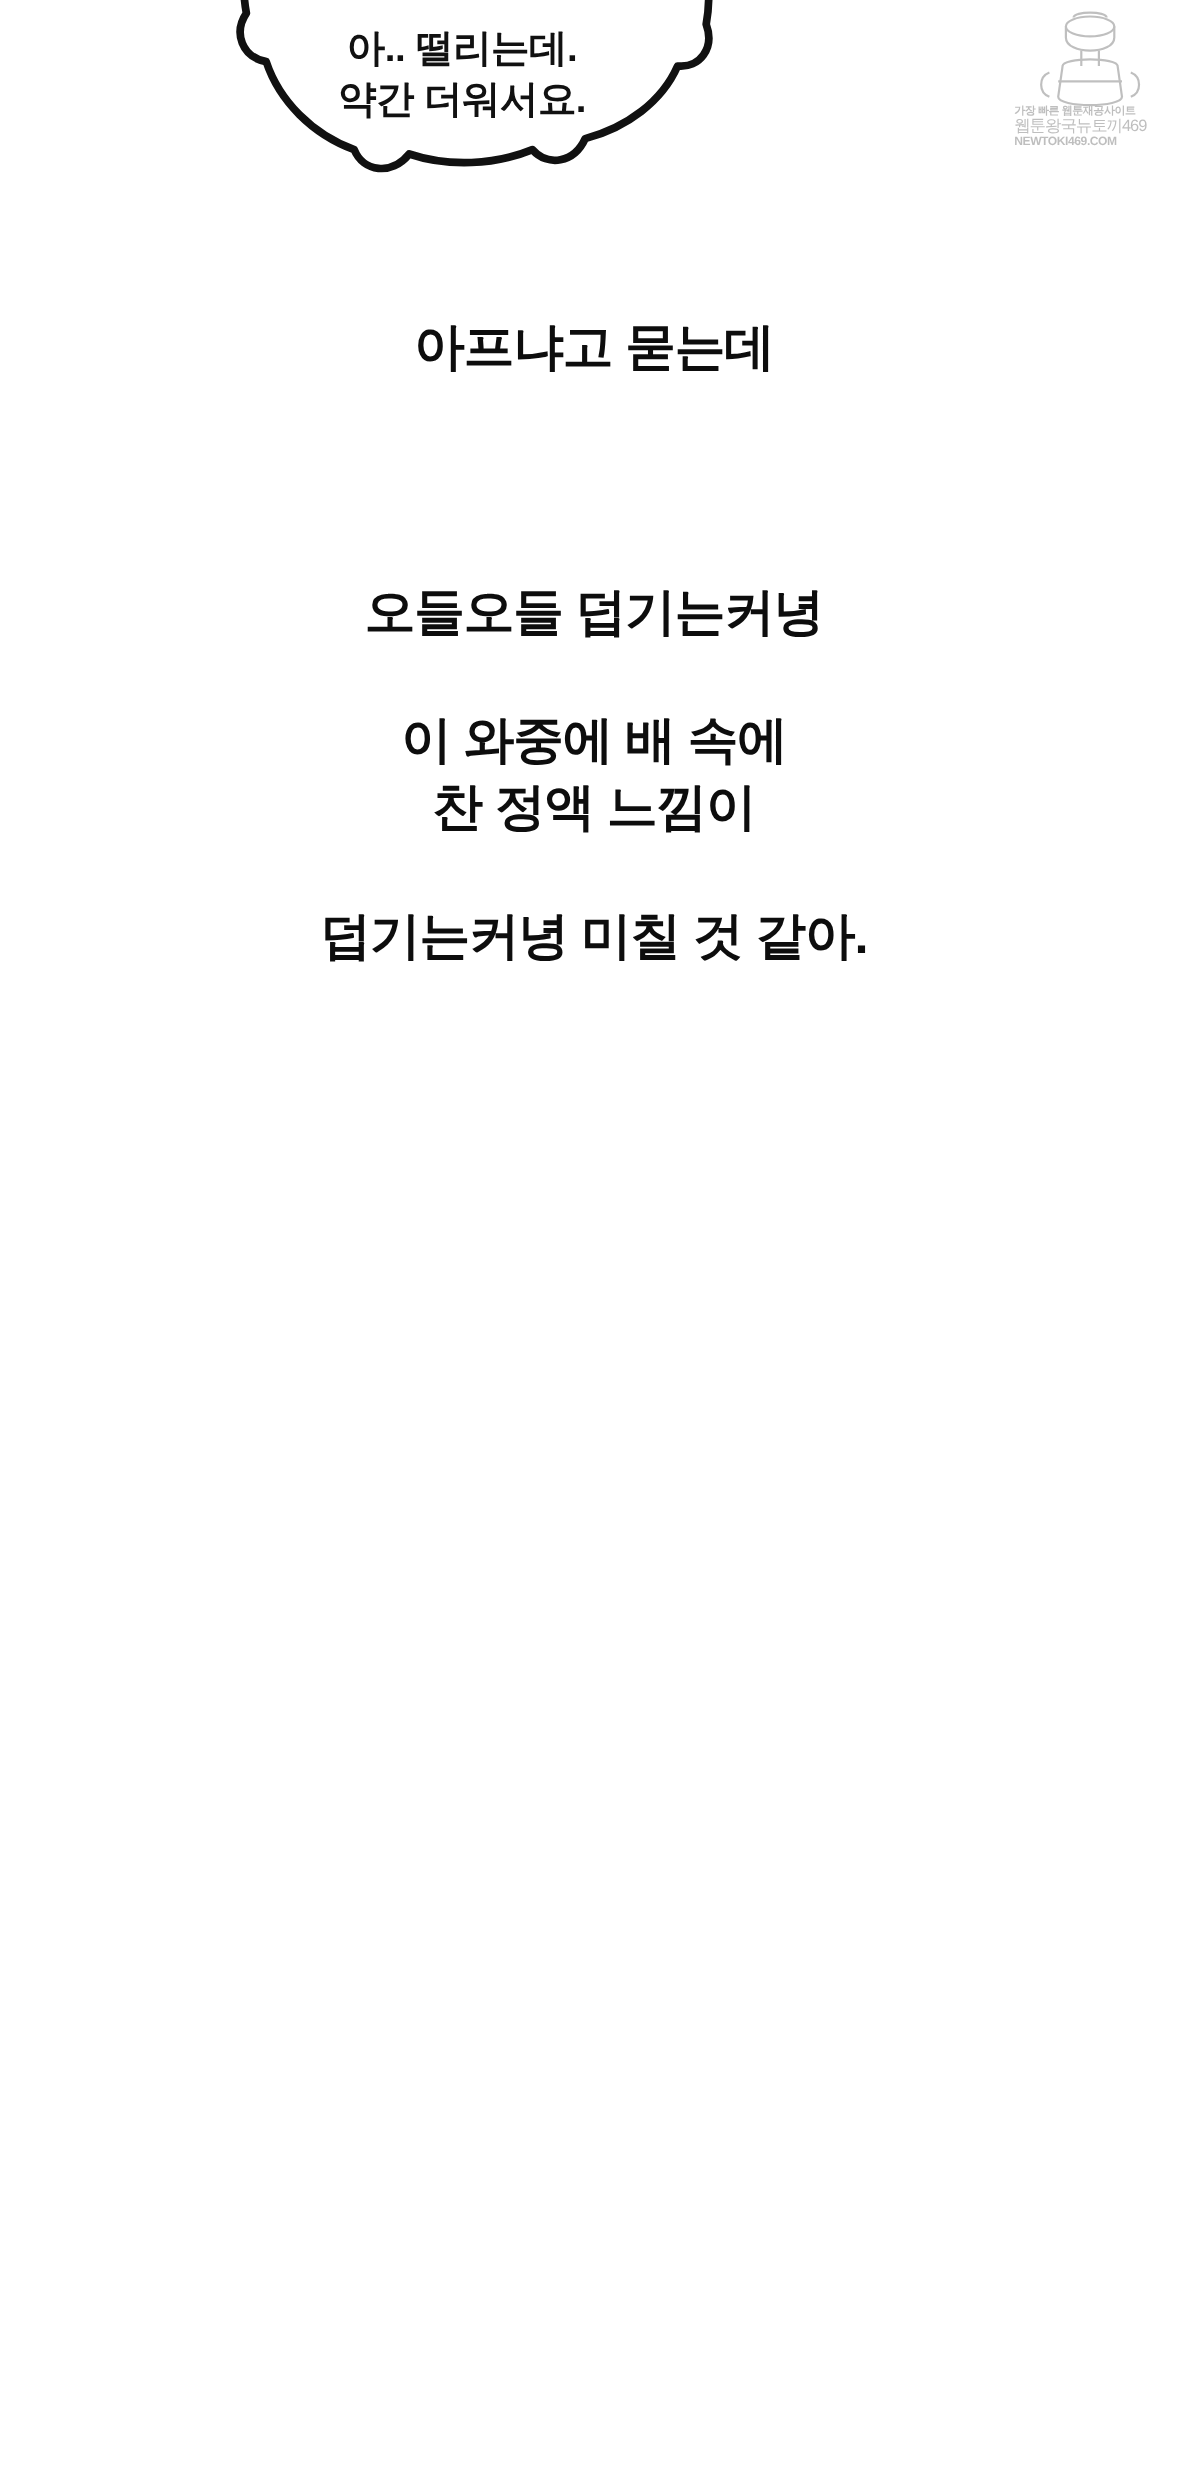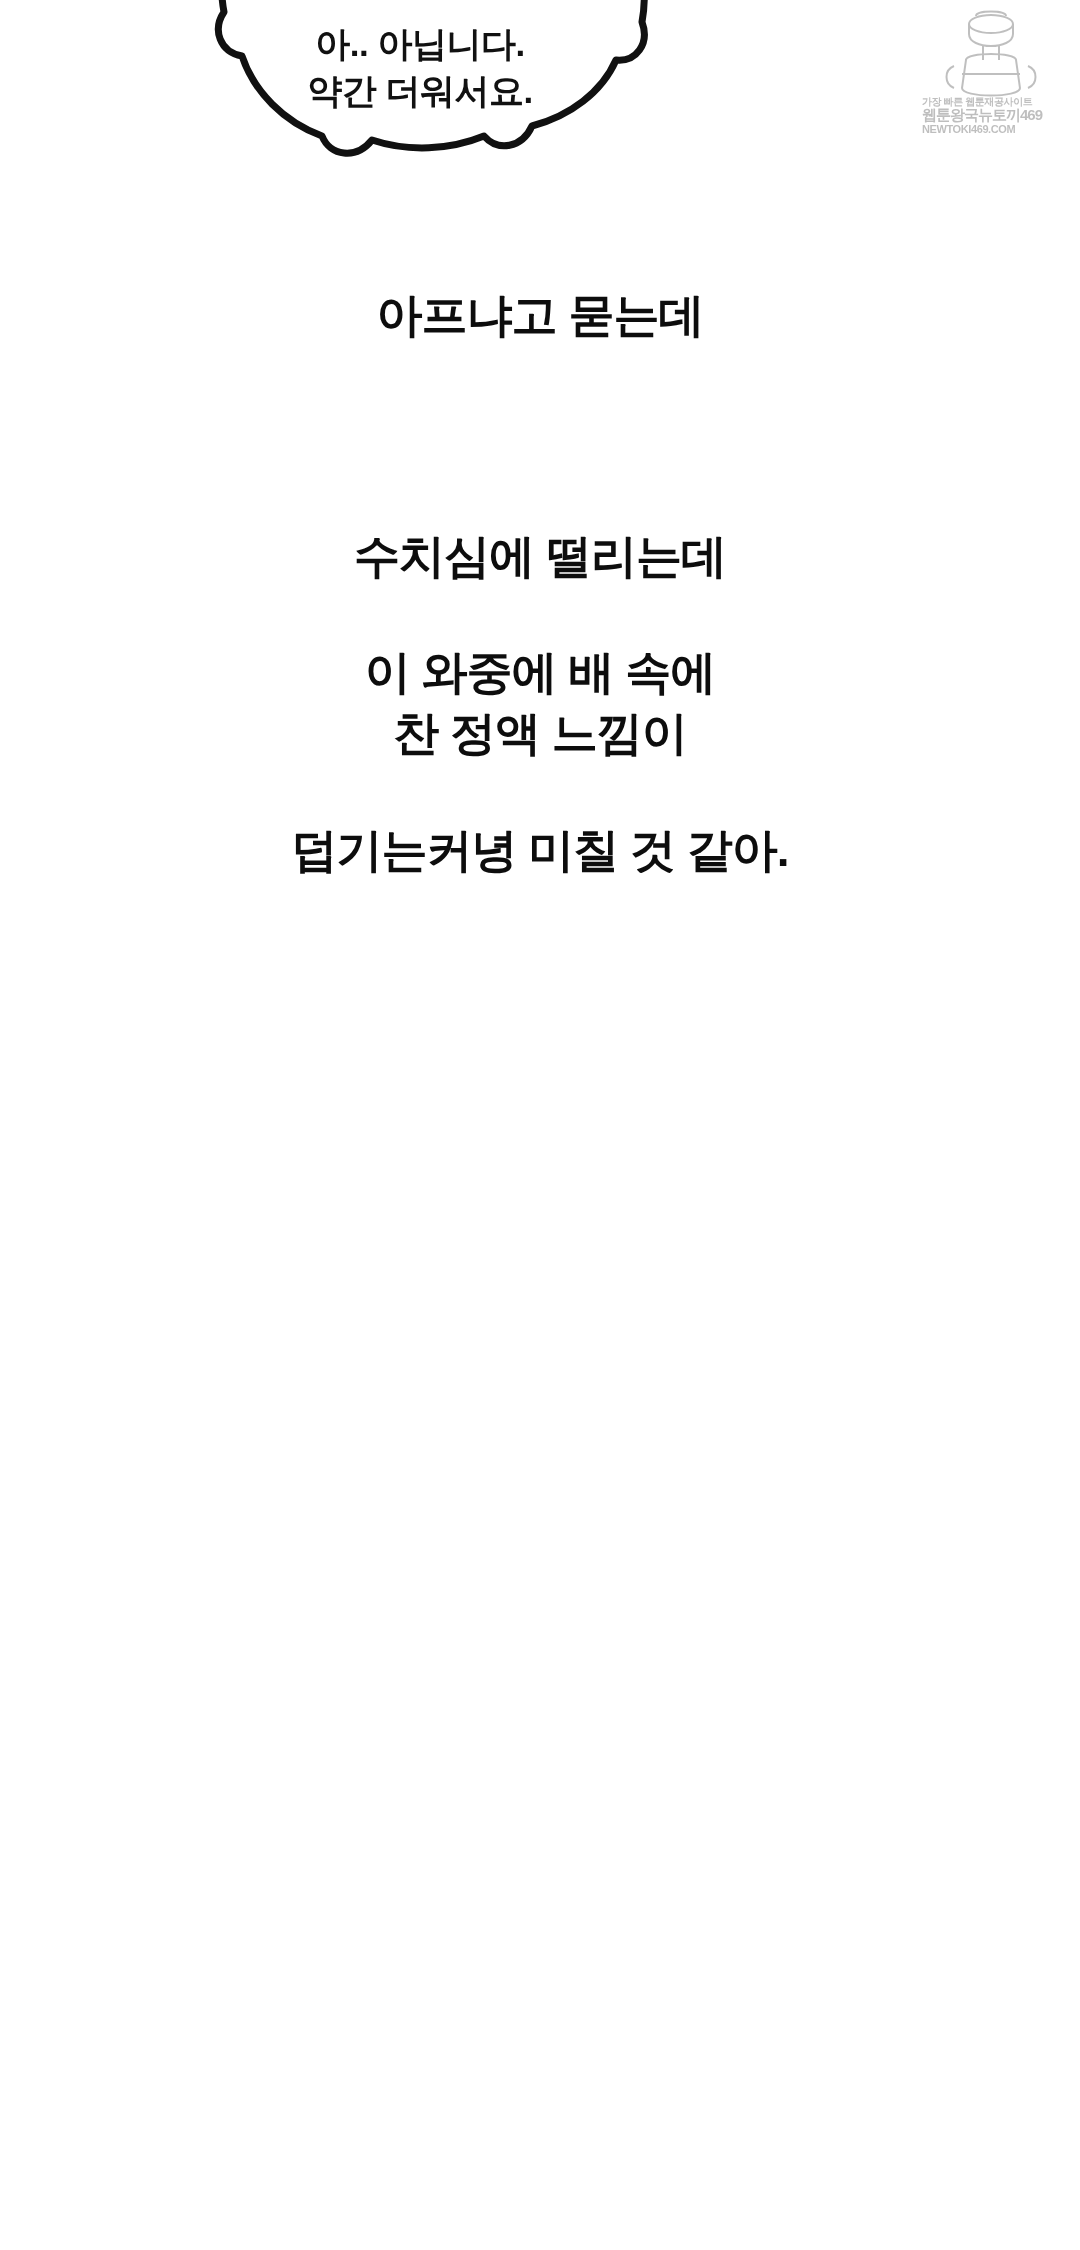--- a/index.html
+++ b/index.html
@@ -71,21 +71,21 @@
     color: #2b2b2b;
   }
   .wm-l1 {
     font-size: 10px;
     font-weight: bold;
     letter-spacing: -0.4px;
     line-height: 1.1;
   }
   .wm-l2 {
     font-size: 15px;
-    font-weight: bold;
+    font-weight: normal;
     letter-spacing: -1px;
     line-height: 1.05;
   }
   .wm-l3 {
     font-size: 11px;
     font-weight: bold;
     letter-spacing: -0.4px;
     line-height: 1.1;
   }
 
@@ -122,21 +122,21 @@
              C 452 232 420 256 382 266
              C 372 288 348 292 334 276
              C 300 290 258 292 222 280
              C 206 300 180 296 172 276
              C 134 262 104 232 92 196
              C 70 192 62 170 74 152
              C 66 110 80 66 110 38
              C 104 16 122 0 142 10
              C 176 -26 216 -38 262 -40 Z" fill="#ffffff" stroke="#111111" stroke-width="7" stroke-linejoin="round"></path>
   </svg>
-  <div class="bubble-text">아.. 아닙니다.
+  <div class="bubble-text">아.. 떨리는데.
 약간 더워서요.</div>
 </div>
 
 <div class="watermark">
   <svg class="wm-art" viewBox="0 0 110 95">
     <g fill="none" stroke="#303030" stroke-width="2">
       <ellipse cx="55" cy="16" rx="22" ry="9"></ellipse>
       <path d="M33 16 L33 26 C33 34 44 38 55 38 C66 38 77 34 77 26 L77 16"></path>
       <path d="M47 38 L47 52 M63 38 L63 52"></path>
       <path d="M30 52 C30 44 80 44 80 52 L84 80 C84 90 26 90 26 80 Z"></path>
@@ -151,19 +151,19 @@
     <div class="wm-l2">웹툰왕국뉴토끼469</div>
     <div class="wm-l3">NEWTOKI469.COM</div>
   </div>
 </div>
 
 <div class="narration">
   <div class="line">아프냐고 묻는데</div>
   <div class="gap-1"></div>
   <div class="gap-1"></div>
   <div class="gap-2"></div>
-  <div class="line">수치심에 떨리는데</div>
+  <div class="line">오들오들 덥기는커녕</div>
   <div class="gap-2"></div>
   <div class="line">이 와중에 배 속에
 찬 정액 느낌이</div>
   <div class="gap-2"></div>
   <div class="line">덥기는커녕 미칠 것 같아.</div>
 </div>
 
 </body></html>

